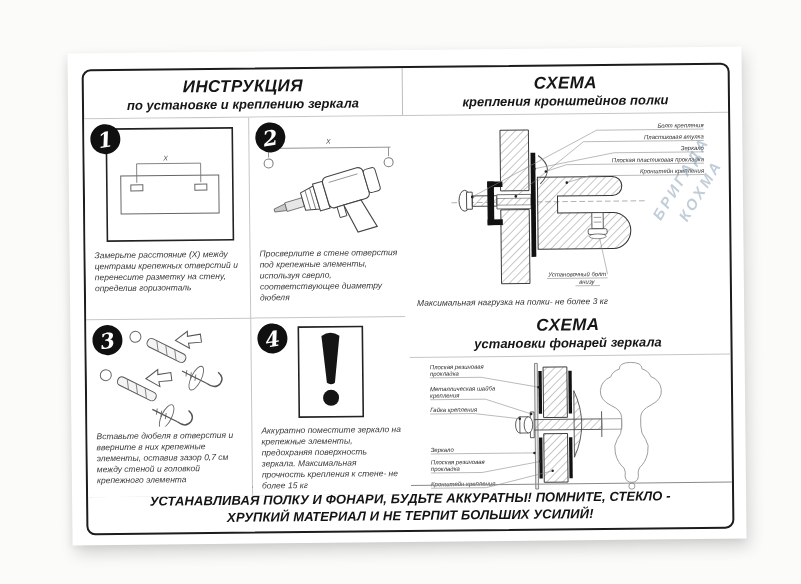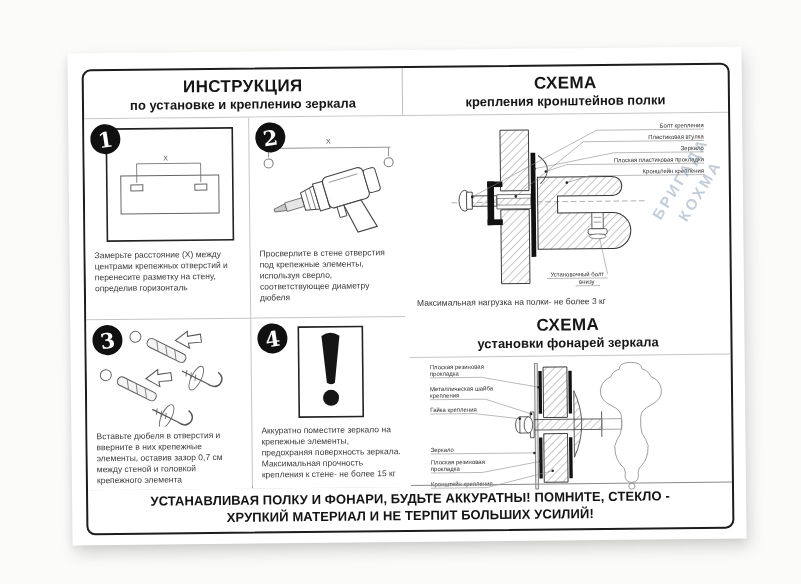--- a/index.html
+++ b/index.html
@@ -1,18 +1,18 @@
 <!DOCTYPE html>
 <html><head>
 <meta charset="utf-8">
 <style>
   * { margin:0; padding:0; box-sizing:border-box; }
   html,body { width:801px; height:584px; overflow:hidden; }
   body { background:#fbfbf9; font-family:"Liberation Sans", sans-serif; position:relative; }
-  .stage { position:absolute; inset:0; }
+  .stage { position:absolute; inset:0;font-style:italic; }
   .sheet {
     position:absolute; left:70px; top:50px; width:674px; height:492px;
     background:#ffffff; transform:rotate(-0.6deg);
     box-shadow:3px 8px 16px rgba(0,0,0,0.16), -2px 2px 6px rgba(0,0,0,0.05);
   }
   .frame {
     position:absolute; left:14px; top:16px; right:12px; bottom:10px;
     border:2px solid #1c1c1c; border-radius:9px; overflow:hidden;
     display:flex; flex-direction:column;
   }

